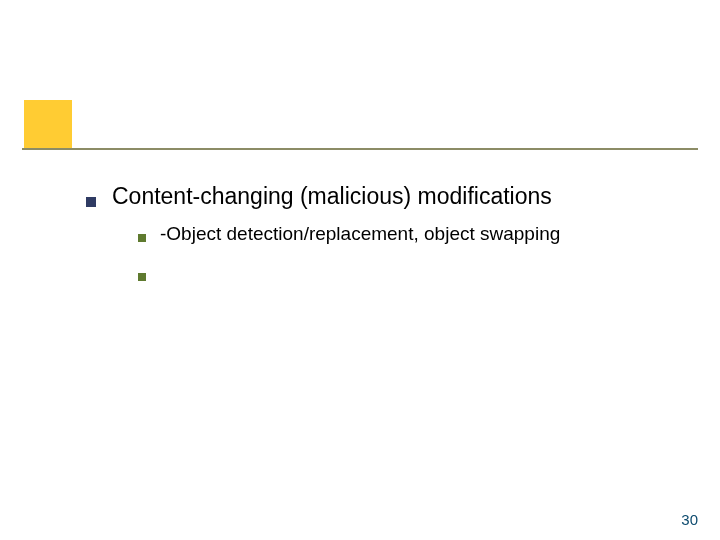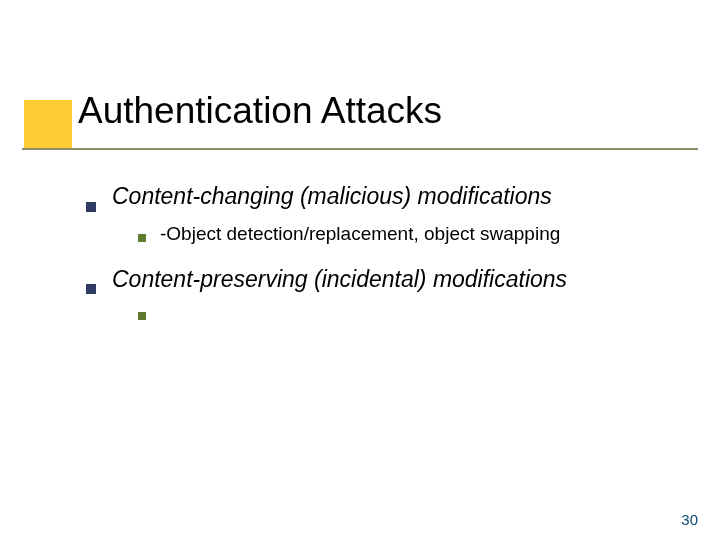--- a/index.html
+++ b/index.html
@@ -34,23 +34,22 @@
 
     .body {
       position: absolute;
       top: 182px;
       left: 86px;
       width: 600px;
     }
 
     .l1 {
       display: flex;
-      align-items: flex-end;
+      align-items: center;
       margin-bottom: 6px;
-      font-style: italic;
     }
     .l1 .bullet {
       width: 10px;
       height: 10px;
       background: #2f3b63;
       margin-top: 10px;
       margin-right: 16px;
       flex: 0 0 auto;
     }
     .l1 .text {
@@ -86,39 +85,34 @@
       color: #0c4a6e;
     }
   </style>
 </head>
 <body>
 
 <div class="slide">
 
   <div class="accent-block"></div>
 
-  <div class="title">Authentication Attacks</div>
 
   <div class="title-underline"></div>
 
   <div class="body">
 
     <div class="l1">
       <div class="bullet"></div>
       <div class="text">Content-changing (malicious) modifications</div>
     </div>
     <div class="l2">
       <div class="bullet"></div>
       <div class="text">-Object detection/replacement, object swapping</div>
     </div>
 
-    <div class="l1">
-      <div class="bullet"></div>
-      <div class="text">Content-preserving (incidental) modifications</div>
-    </div>
     <div class="l2">
       <div class="bullet"></div>
     </div>
 
   </div>
 
   <div class="page-num">30</div>
 
 </div>
 

